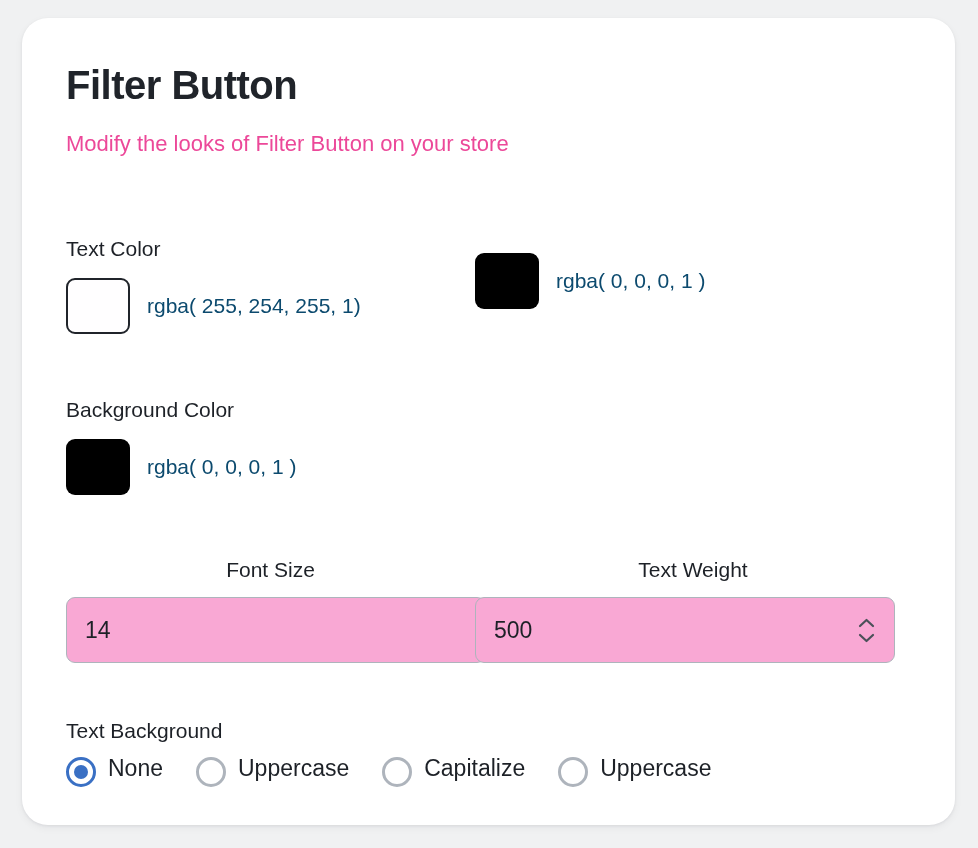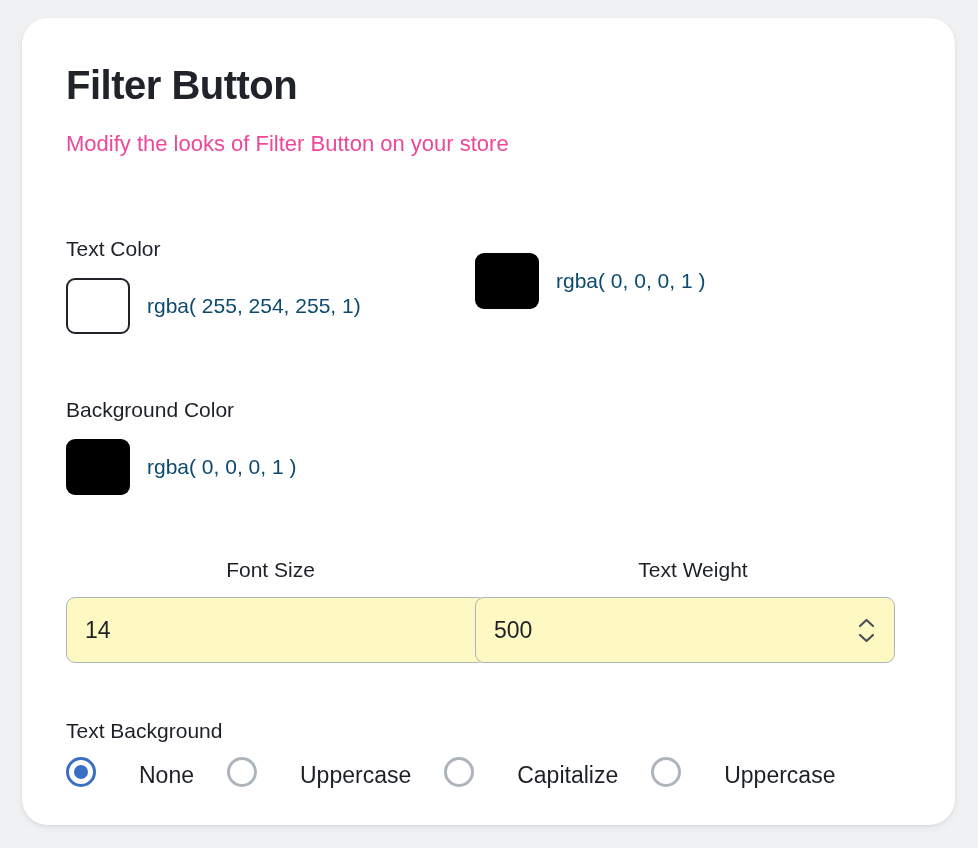--- a/index.html
+++ b/index.html
@@ -97,21 +97,21 @@
   .input-section { margin-top: 62px; }
 
   .input-label { margin-bottom: 15px; display: block; text-align: center; }
 
   .text-input {
     position: relative;
     width: 420px;
     height: 66px;
     border: 1px solid #aeb4bc;
     border-radius: 9px;
-    background: #fef9c3;
+    background: #f9a8d4;
     display: flex;
     align-items: center;
     padding: 0 18px;
   }
   .text-input .value {
     font-size: 23px;
     color: #1d2127;
     line-height: 1;
   }
 
@@ -135,24 +135,23 @@
   .radio-section { margin-top: 55px; padding-bottom: 40px; }
 
   .radio-row {
     display: flex;
     align-items: center;
     margin-top: 14px;
   }
 
   .radio-option {
     display: flex;
-    align-items: flex-end;
+    align-items: flex-start;
     margin-right: 33px;
     cursor: pointer;
-    gap: 31px;
   }
   .radio-option:last-child { margin-right: 0; }
 
   .radio-mark {
     width: 30px;
     height: 30px;
     border-radius: 50%;
     border: 3px solid #aeb4bc;
     background: #ffffff;
     flex: 0 0 auto;

